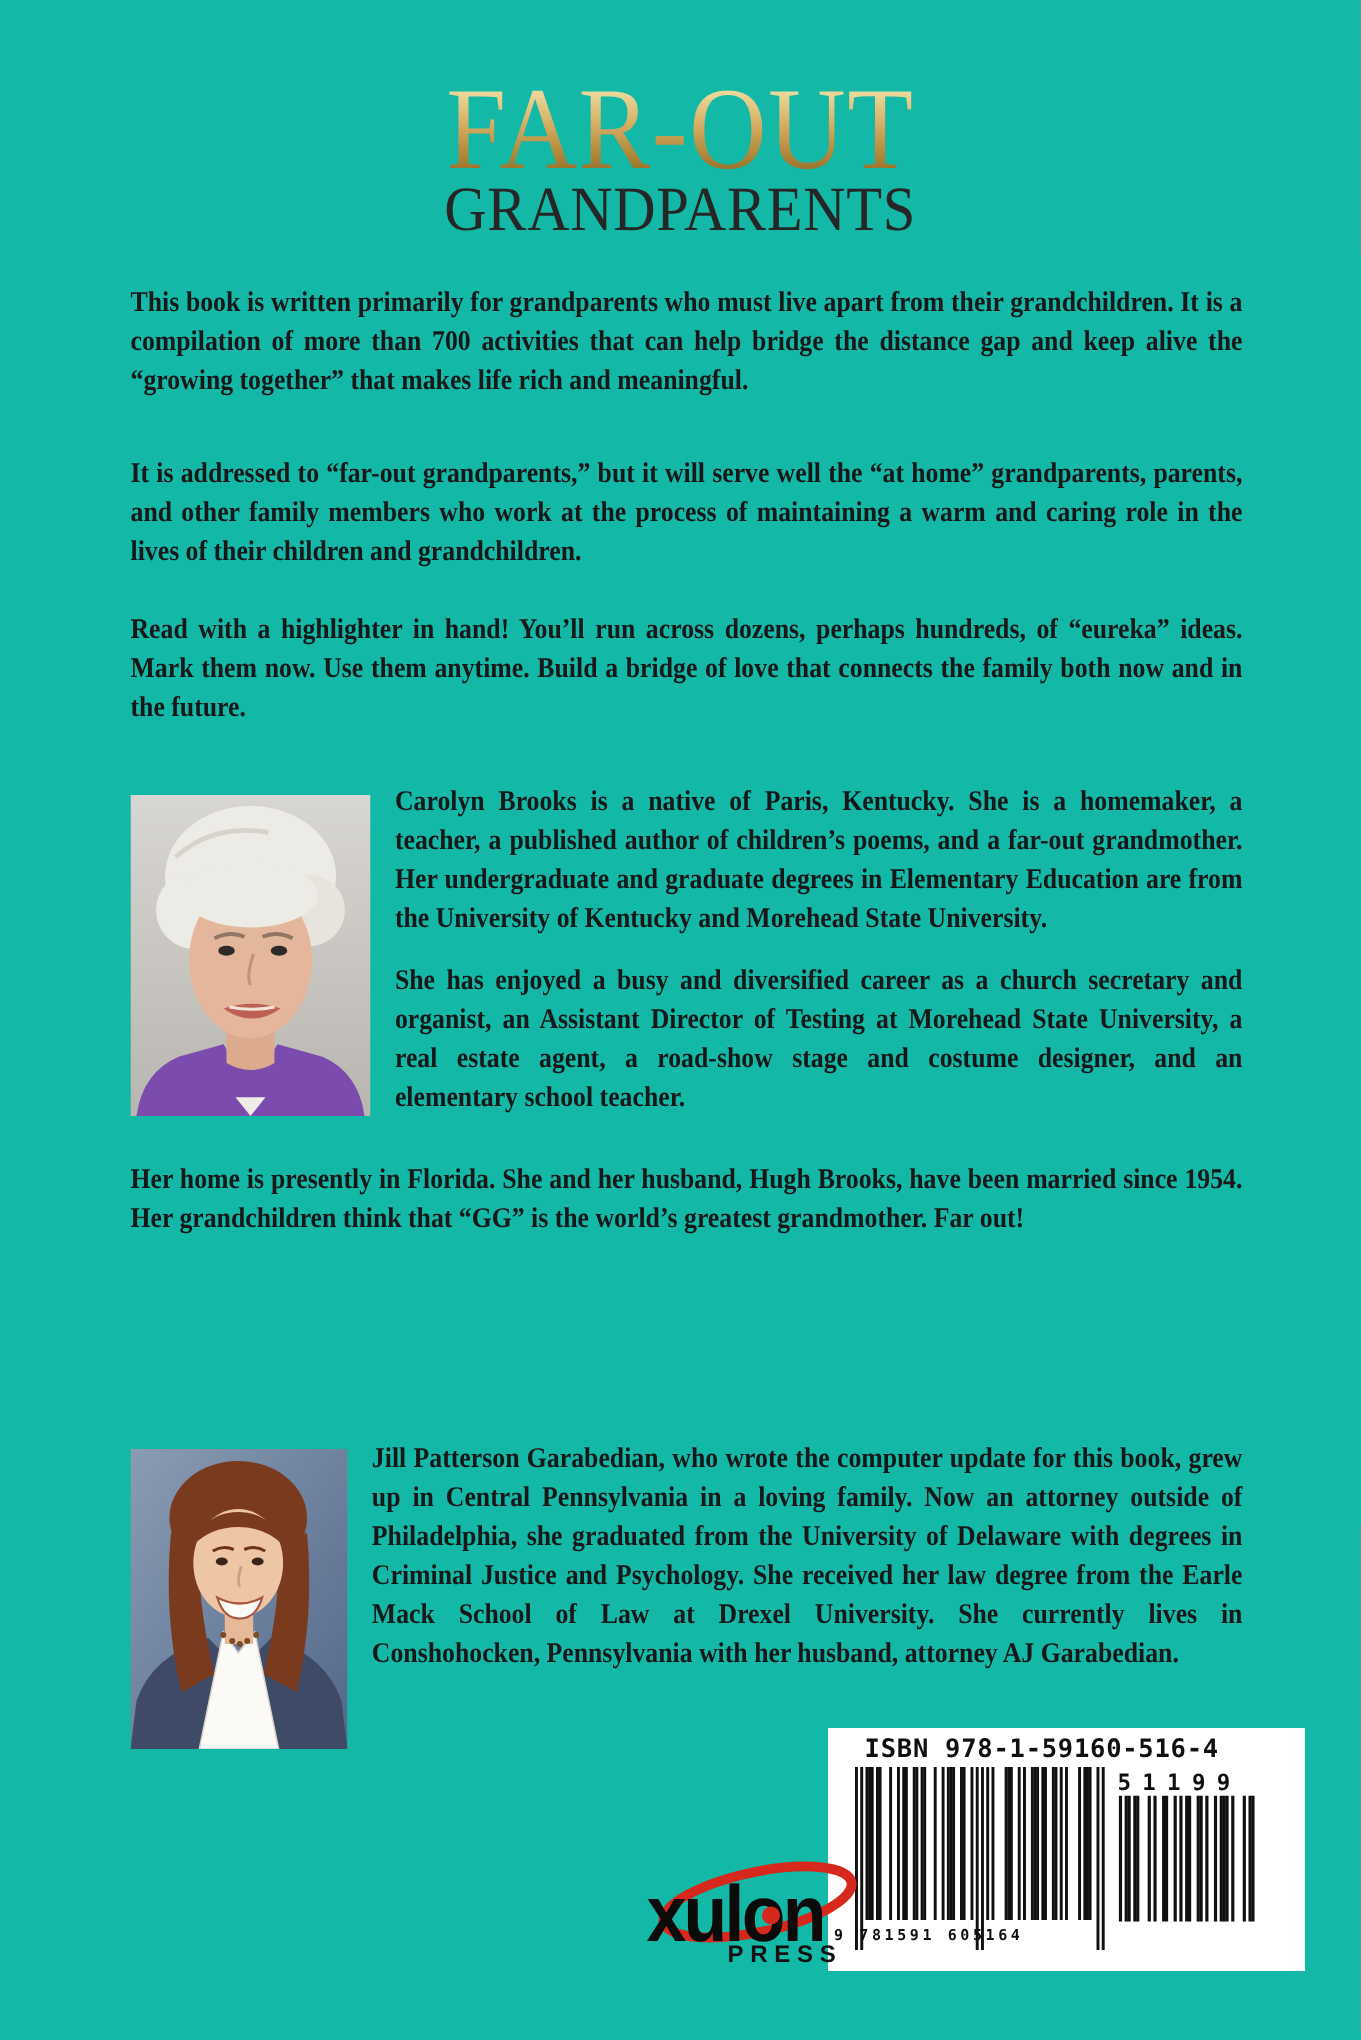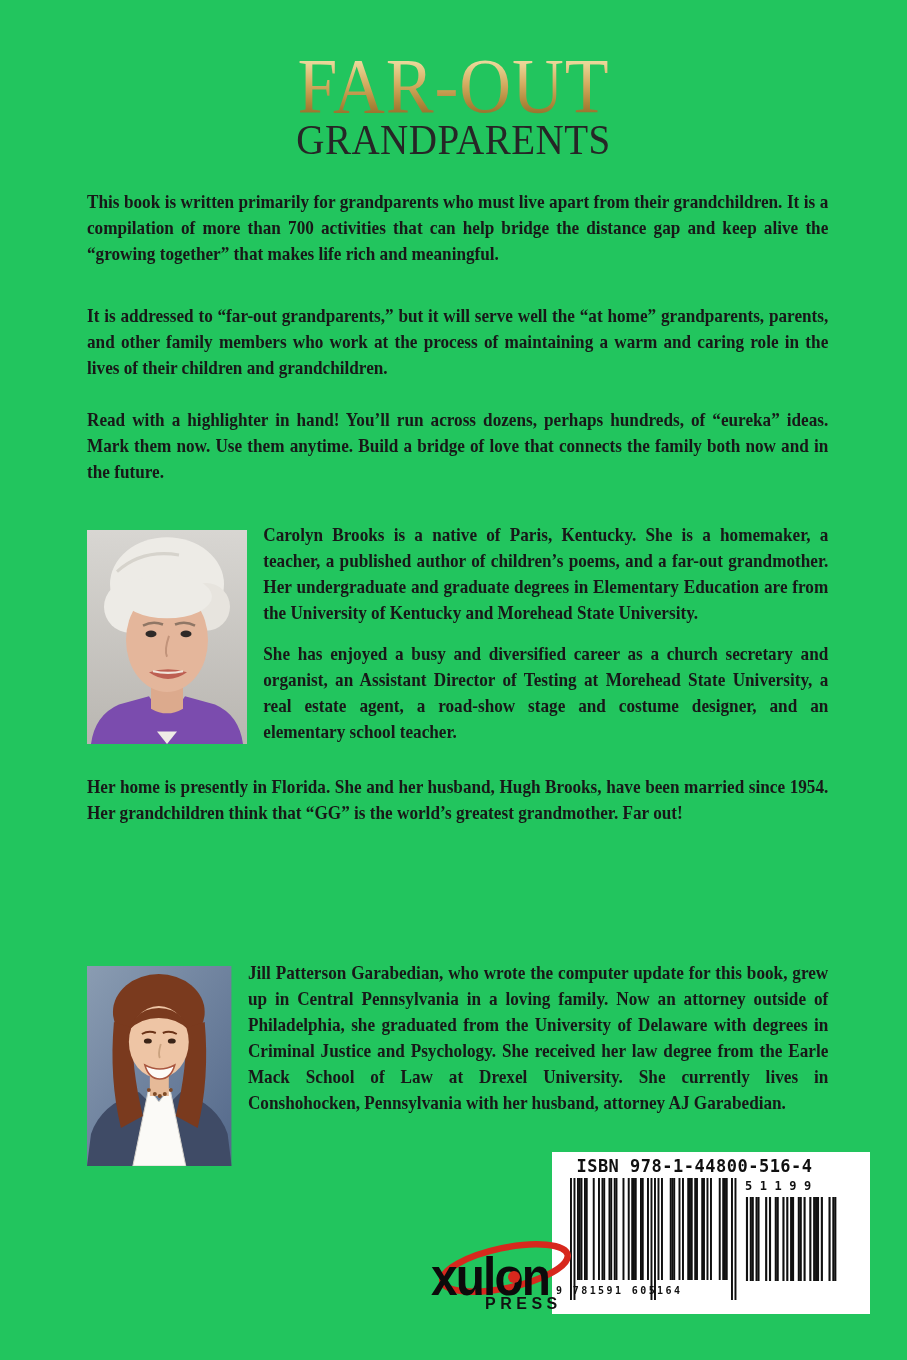--- a/index.html
+++ b/index.html
@@ -1,18 +1,18 @@
 <!DOCTYPE html>
 <html><head>
 <meta charset="utf-8">
 <style>
   html,body{margin:0;padding:0;background:#888;}
   .page{
     position:relative; width:907px; height:1360px; margin:0 auto;
-    background:#22c55e; overflow:hidden;
+    background:#14b8a6; overflow:hidden;
     font-family:"Liberation Serif", serif; color:#181818;
   }
   
   .title-gold{
     position:absolute; top:47px; left:0; right:0;
     text-align:center; font-size:78px; line-height:1; font-weight:400;
     letter-spacing:1px; transform:scaleX(0.92);
     background:linear-gradient(180deg,#f3e8c0 0%,#e9d494 22%,#d3ab60 48%,#b28a3c 70%,#8d6a28 92%);
     -webkit-background-clip:text; background-clip:text;
     color:transparent;
@@ -40,21 +40,21 @@
   .barcode-panel{
     position:absolute; left:552px; top:1152px; width:318px; height:162px;
     background:#fff; font-family:"DejaVu Sans Mono", monospace; color:#101010;
   }
   .isbn-label{
     position:absolute; top:4px; left:0; width:285px; text-align:center;
     font-size:17px; font-weight:700; letter-spacing:0.5px; white-space:nowrap;
   }
   .addon-digits{
     position:absolute; top:27px; left:193px; width:92px;
-    font-size:12px; font-weight:700; letter-spacing:7.5px; white-space:nowrap;
+    font-size:15px; font-weight:700; letter-spacing:7.5px; white-space:nowrap;
   }
   .main-bars{position:absolute; left:18px; top:26px; width:167px; height:124px;}
   .addon-bars{position:absolute; left:192px; top:45px; width:94px; height:86px;}
   .ean-digits{
     position:absolute; left:4px; top:133px; width:185px;
     font-size:10px; font-weight:700; letter-spacing:2.4px; white-space:nowrap;
     background:transparent;
   }
   
   .publisher{position:absolute; left:425px; top:1238px; width:150px; height:82px;}
@@ -162,21 +162,21 @@
       <circle cx="62" cy="124" r="2" fill="#7d4b28"></circle>
         <circle cx="68" cy="128" r="2" fill="#7d4b28"></circle>
       <circle cx="73" cy="130" r="2" fill="#7d4b28"></circle>
         <circle cx="78" cy="128" r="2" fill="#7d4b28"></circle>
       <circle cx="84" cy="124" r="2" fill="#7d4b28"></circle>
     </svg>
     <p>Jill Patterson Garabedian, who wrote the computer update for this book, grew up in Central Pennsylvania in a loving family. Now an attorney outside of Philadelphia, she graduated from the University of Delaware with degrees in Criminal Justice and Psychology. She received her law degree from the Earle Mack School of Law at Drexel University. She currently lives in Conshohocken, Pennsylvania with her husband, attorney AJ Garabedian.</p>
   </div>
 
   <div class="barcode-panel">
-    <div class="isbn-label">ISBN 978-1-44800-516-4</div>
+    <div class="isbn-label">ISBN 978-1-59160-516-4</div>
     <div class="addon-digits">51199</div>
     <svg id="main-bars" class="main-bars">
         <rect x="0.00" y="0" width="1.95" height="122" fill="#101010"></rect>
         <rect x="3.50" y="0" width="1.95" height="122" fill="#101010"></rect>
         <rect x="7.00" y="0" width="1.95" height="102" fill="#101010"></rect>
         <rect x="8.75" y="0" width="1.95" height="102" fill="#101010"></rect>
         <rect x="10.50" y="0" width="1.95" height="102" fill="#101010"></rect>
         <rect x="14.00" y="0" width="1.95" height="102" fill="#101010"></rect>
         <rect x="15.75" y="0" width="1.95" height="102" fill="#101010"></rect>
         <rect x="22.75" y="0" width="1.95" height="102" fill="#101010"></rect>

